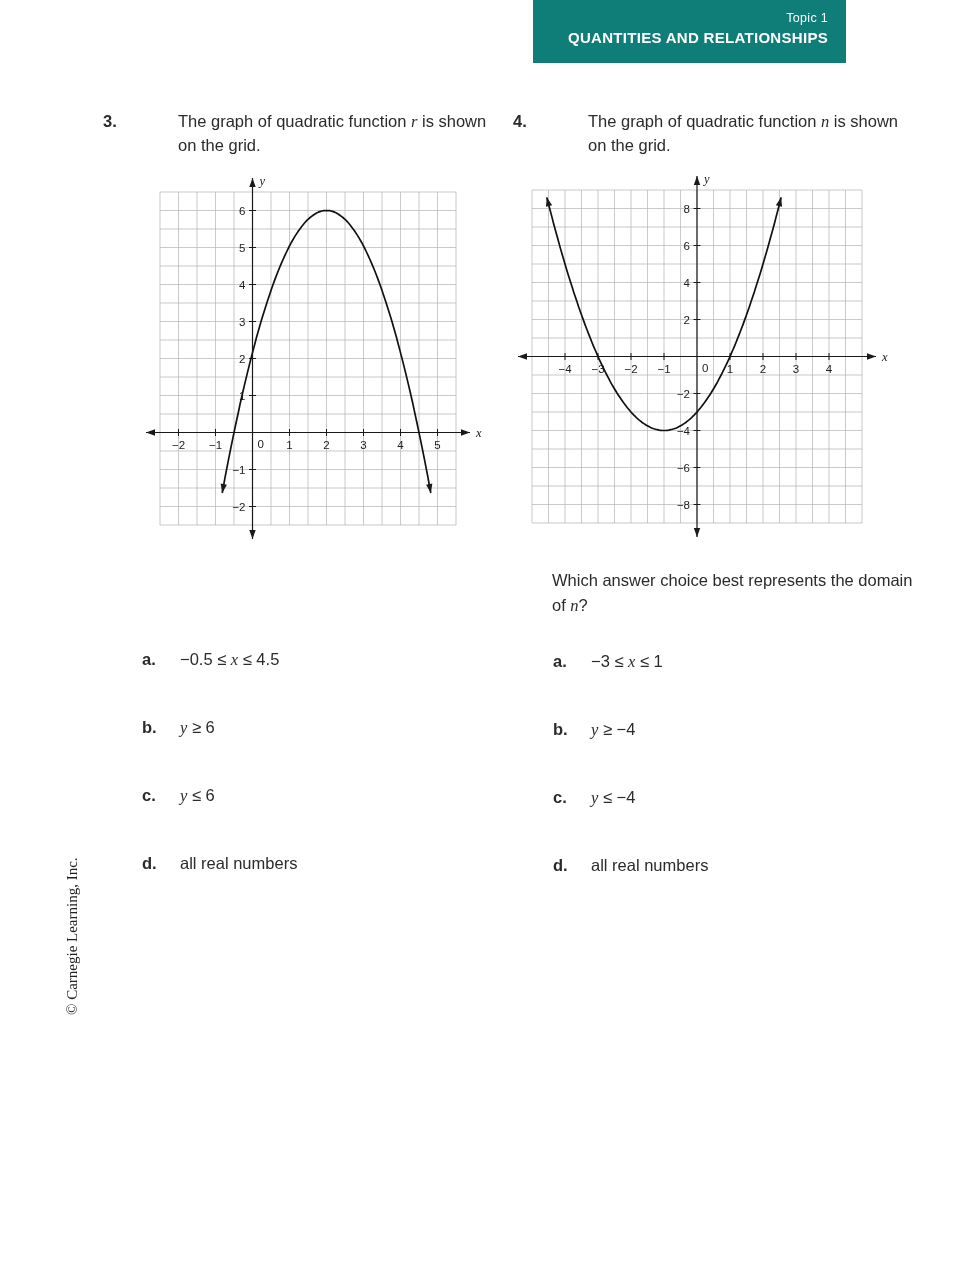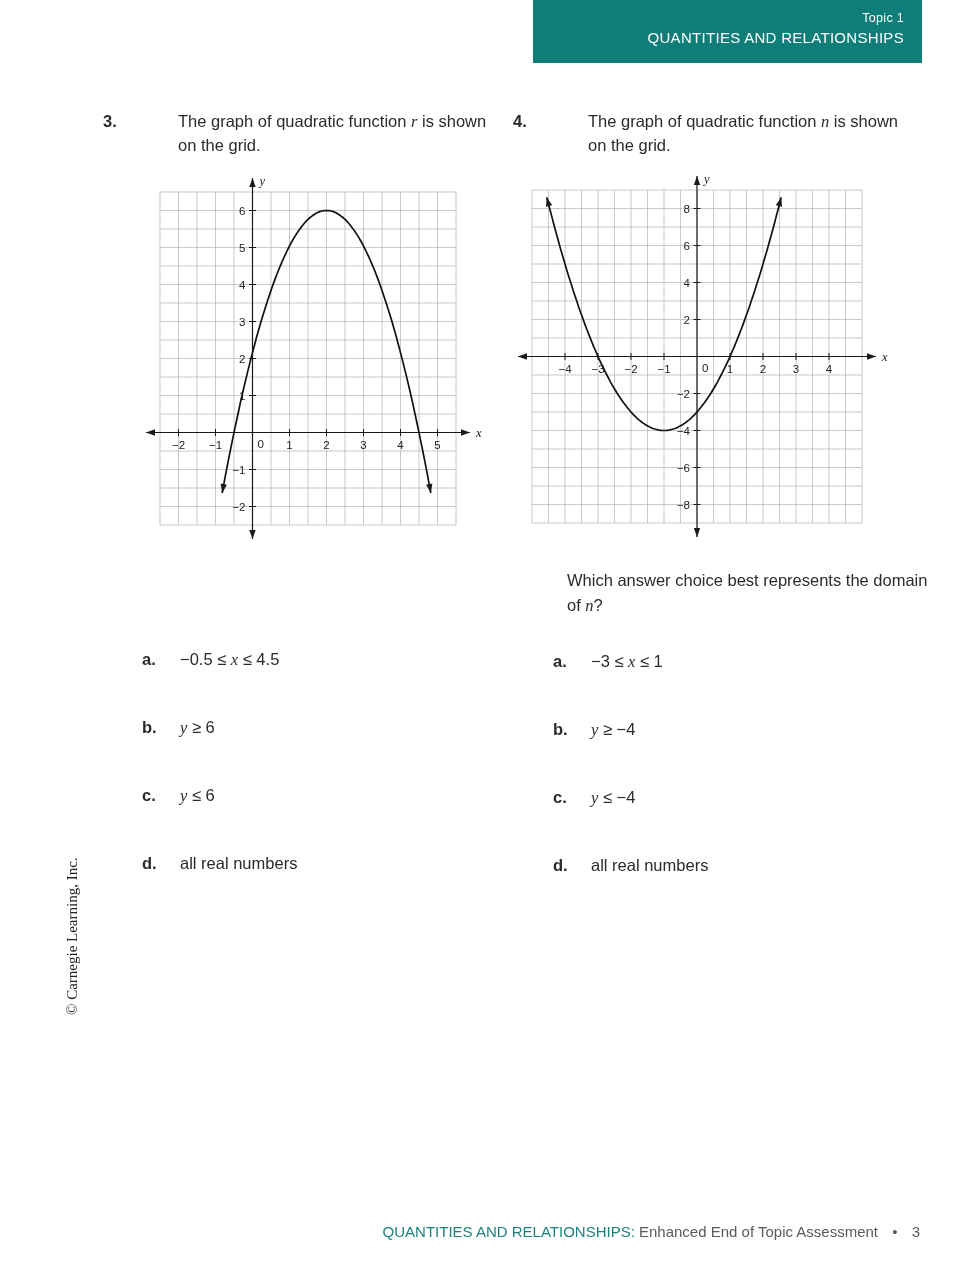--- a/index.html
+++ b/index.html
@@ -2,41 +2,41 @@
 <html><head>
 <meta charset="utf-8">
 <style>
   html,body{margin:0;padding:0;background:#ffffff;}
   .page{
     position:relative;width:978px;height:1270px;background:#fff;
     font-family:"Liberation Sans",sans-serif;color:#2b2b2b;overflow:hidden;
   }
   
   .header-band{
-    position:absolute;left:533px;top:0;width:389px;height:63px;
+    position:absolute;left:533px;top:0;width:313px;height:63px;
     color:#fff;text-align:right;box-sizing:border-box;padding:11px 18px 0 0;
   }
   .topic{font-size:12.5px;letter-spacing:.3px;margin-bottom:4px;}
-  .topic-title{font-size:15px;font-weight:normal;letter-spacing:.3px;}
+  .topic-title{font-size:15px;font-weight:bold;letter-spacing:.3px;}
 
   
   .q{position:absolute;font-size:16.5px;line-height:1.45;}
   .q3{left:103px;top:110px;width:398px;}
   .q4{left:513px;top:110px;width:405px;}
   .qhead{display:flex;}
   .qnum{font-weight:bold;width:39px;flex:0 0 39px;}
   .qprompt{flex:1;margin-left:36px;}
 
   .graph{position:absolute;}
   #graph1{left:138px;top:168px;}
   #graph2{left:512px;top:168px;}
 
   .qtext{position:absolute;font-size:16.5px;line-height:1.5;}
   .qtext3{left:142px;top:564px;width:352px;}
-  .qtext4{left:567px;top:568px;width:362px;}
+  .qtext4{left:552px;top:568px;width:362px;}
 
   .choices{position:absolute;font-size:16.5px;}
   .choices3{left:142px;top:650px;}
   .choices4{left:553px;top:652px;}
   .choice{display:flex;margin-bottom:48px;}
   .clabel{font-weight:bold;width:38px;flex:0 0 38px;}
   .ctext{}
 
   .v{font-style:italic;font-family:"Liberation Serif",serif;}
 
@@ -300,20 +300,14 @@
       <span class="ctext m"><i class="v">y</i> ≤ −4</span>
     </div>
     <div class="choice">
       <span class="clabel">d.</span>
       <span class="ctext m">all real numbers</span>
     </div>
   </div>
 
   <div class="side-label">© Carnegie Learning, Inc.</div>
 
-  <div class="footer">
-    <span class="f-teal" style="color: rgb(27, 131, 125);">QUANTITIES AND RELATIONSHIPS:</span>
-    <span>Enhanced End of Topic Assessment</span>
-    <span class="f-sep">•</span>
-    <span>3</span>
-  </div>
 
 </div>
 
 </body></html>

